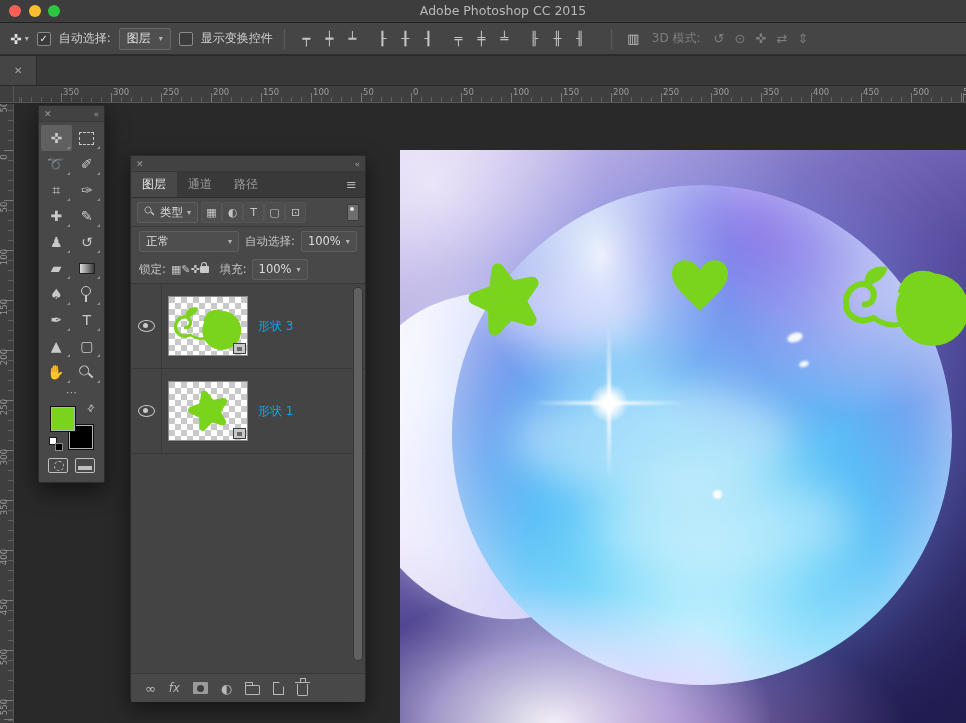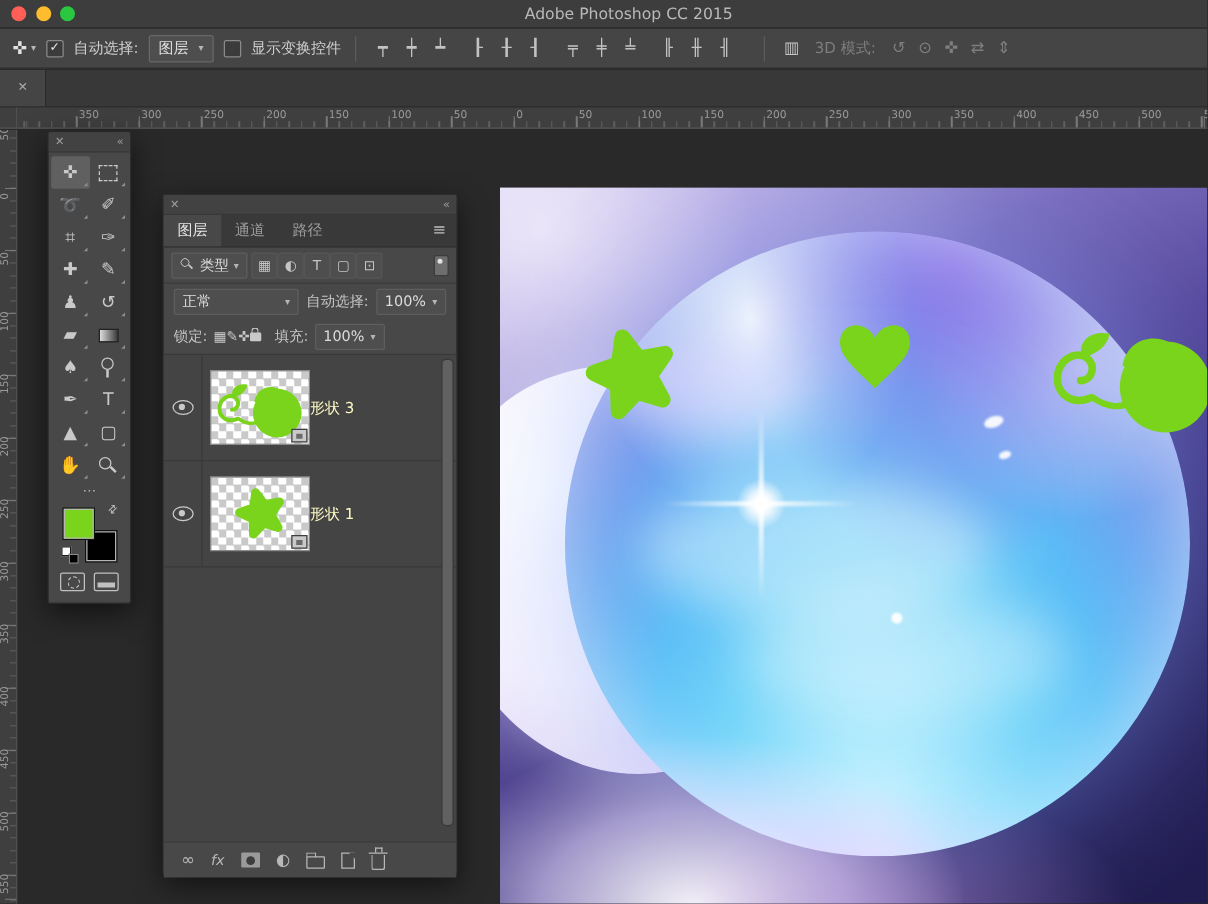--- a/index.html
+++ b/index.html
@@ -144,21 +144,21 @@
   .ico-eye::after{content:"";position:absolute;left:4px;top:1.8px;width:5px;height:5px;border-radius:50%;background:#c9c9c9;}
   .thumb-wrap{margin-left:6px;position:relative;width:78px;height:58px;border:1px solid #8a8a8a;box-sizing:content-box;}
   .thumb-checker{width:100%;height:100%;background:repeating-conic-gradient(#ffffff 0% 25%,#c9c9c9 0% 50%);background-size:12px 12px;}
   .tsvg{position:absolute;left:0;top:0;width:78px;height:58px;}
   .thumb-image{width:100%;height:100%;
     background:radial-gradient(circle at 52% 36%,rgba(255,255,255,.95) 0 6%,rgba(210,240,255,.8) 14%,rgba(255,255,255,0) 32%),
                radial-gradient(circle at 50% 55%,#aee6fb 0%,#6fc7f2 30%,#5b8fe0 52%,#5347a0 68%,#312a62 84%,#201b46 100%);}
   .vmask-badge{position:absolute;right:1px;bottom:1px;width:13px;height:11px;background:#c9c9c9;border:1px solid #3e3e3e;
                display:flex;align-items:center;justify-content:center;box-sizing:border-box;}
   .vmask-badge::after{content:"";width:5px;height:4px;background:#6b6b6b;}
-  .layer-name{font-size:12px;color:#fef9c3;}
+  .layer-name{margin-left:10px;font-size:12px;color:#0ea5e9;}
   .bg-lock{margin-left:auto;margin-right:34px;}
   .list-scrollbar{position:absolute;right:2px;top:3px;width:8px;height:372px;background:#616161;border:1px solid #373737;border-radius:4px;}
   .bottom-bar{height:28px;border-top:1px solid #393939;display:flex;align-items:center;gap:13px;padding:0 14px;background:#484848;}
   .bb-ico{color:#b8b8b8;font-size:13px;display:inline-flex;align-items:center;}
   .fx-ico{font-style:italic;font-size:11.5px;color:#b8b8b8;}
   .ico-mask{width:15px;height:12px;background:#9a9a9a;border-radius:1px;position:relative;}
   .ico-mask::after{content:"";position:absolute;left:4px;top:2.5px;width:7px;height:7px;border-radius:50%;background:#3d3d3d;}
   .ico-folder{width:15px;height:10px;border:1.3px solid #b8b8b8;border-radius:1px;position:relative;margin-top:3px;box-sizing:border-box;}
   .ico-folder::before{content:"";position:absolute;left:-1px;top:-4px;width:6px;height:3px;border:1.3px solid #b8b8b8;border-bottom:none;border-radius:1px 1px 0 0;}
   .ico-newpage{width:11px;height:13px;border:1.3px solid #b8b8b8;position:relative;box-sizing:border-box;}

